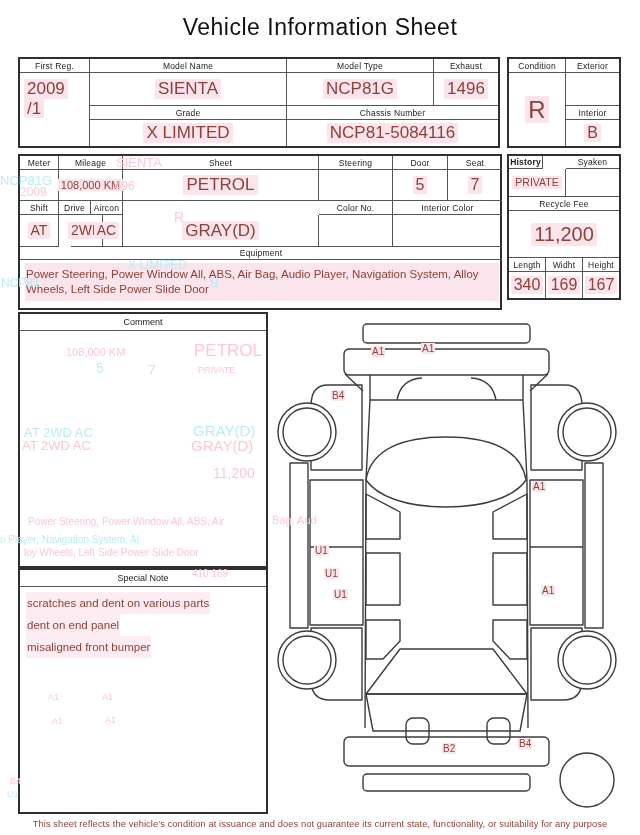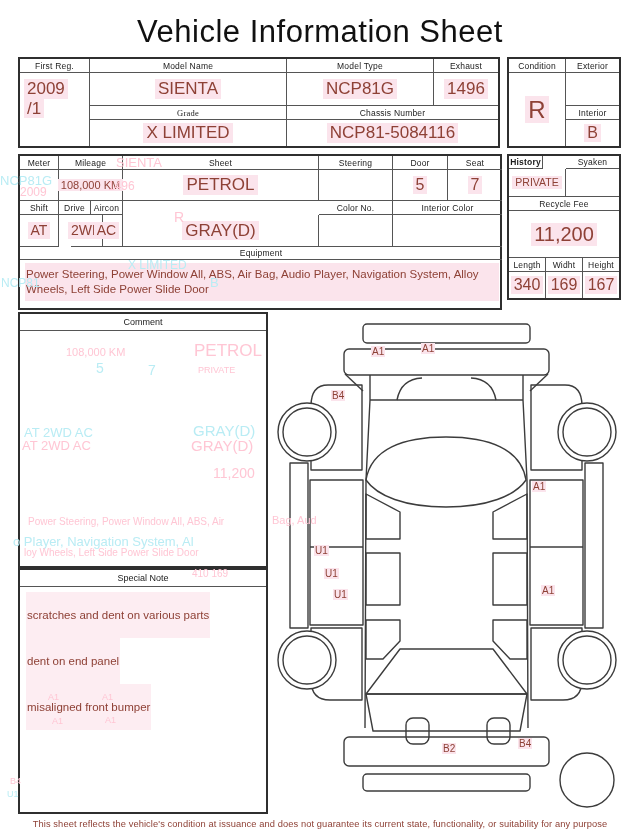--- a/index.html
+++ b/index.html
@@ -3,21 +3,21 @@
 <meta charset="utf-8">
 <style>
   html,body{margin:0;padding:0;}
   body{
     width:640px;height:835px;position:relative;background:#ffffff;
     font-family:"Liberation Sans", sans-serif;overflow:hidden;
     -webkit-font-smoothing:antialiased;
   }
   #title{
     position:absolute;left:0;top:14px;width:640px;text-align:center;
-    font-size:31px;font-weight:500;color:#111;letter-spacing:.5px;margin:0;
+    font-size:23px;font-weight:500;color:#111;letter-spacing:.5px;margin:0;
   }
   
   .box{position:absolute;border:2px solid #2f2f2f;background:transparent;box-sizing:border-box;}
   .c{position:absolute;box-sizing:border-box;overflow:visible;}
   .br{border-right:1px solid #555;}
   .bb{border-bottom:1px solid #555;}
   .hdr{
     font-size:8.5px;color:#1b1b1b;display:flex;align-items:center;justify-content:center;
     letter-spacing:.2px;white-space:nowrap;text-align:center;
   }
@@ -35,21 +35,21 @@
     position:absolute;left:0;top:104px;width:484px;height:52px;box-sizing:border-box;
     padding:3px 5px;font-size:11.5px;line-height:1.32;color:#8e4136;
   }
   #equip-text .hl{line-height:1.32;padding:4px 1px;}
   .panel-hdr{
     position:absolute;left:0;top:0;right:0;height:16px;border-bottom:1px solid #555;
     font-size:9px;color:#1b1b1b;display:flex;align-items:center;justify-content:center;
   }
   #note-lines{position:absolute;left:6px;top:22px;width:238px;
     font-size:11.5px;line-height:1.22;color:#8e4136;}
-  #note-lines span{display:block;background:#fdedf2;width:max-content;max-width:238px;padding:16px 1px;text-align:center;}
+  #note-lines span{display:block;background:#fdedf2;width:max-content;max-width:238px;padding:4px 1px;text-align:center;}
   
   #diagram{position:absolute;left:270px;top:310px;width:370px;height:505px;}
   #diagram svg{position:absolute;left:0;top:0;}
   .dlbl{
     position:absolute;font-size:10px;color:#8e4136;background:#fbe4ec;
     padding:0 1px;line-height:1.1;
   }
   
   #ghosts{position:absolute;left:0;top:0;width:640px;height:835px;pointer-events:none;z-index:40;}
   #ghosts span{position:absolute;white-space:nowrap;line-height:1;}
@@ -68,21 +68,21 @@
 <div class="box" style="left:18px;top:57px;width:482px;height:91px;">
   <div class="c hdr br bb" style="left:0;top:0;width:70px;height:14px;">First Reg.</div>
   <div id="first-reg-val" class="c val br" style="left:0;top:14px;width:70px;height:73px;">
     <span class="hl">2009</span>
     <span class="hl">/1</span>
   </div>
   <div class="c hdr br bb" style="left:70px;top:0;width:197px;height:14px;">Model Name</div>
   <div class="c val br bb fs17" style="left:70px;top:14px;width:197px;height:33px;">
       <span class="hl">SIENTA</span>
     </div>
-  <div class="c hdr br bb" style="left:70px;top:47px;width:197px;height:14px;font-family:Liberation Serif, serif;">Grade</div>
+  <div class="c hdr br bb" style="left:70px;top:47px;width:197px;height:14px;">Grade</div>
   <div class="c val br fs17" style="left:70px;top:61px;width:197px;height:26px;">
       <span class="hl">X LIMITED</span>
     </div>
   <div class="c hdr br bb" style="left:267px;top:0;width:147px;height:14px;">Model Type</div>
   <div class="c val br bb fs17" style="left:267px;top:14px;width:147px;height:33px;">
       <span class="hl">NCP81G</span>
     </div>
   <div class="c hdr bb" style="left:414px;top:0;width:64px;height:14px;">Exhaust</div>
   <div class="c val bb fs17" style="left:414px;top:14px;width:64px;height:33px;">
       <span class="hl">1496</span>
@@ -274,21 +274,21 @@
   <span class="gc" style="left:96px;top:361px;font-size:14px;">5</span>
   <span class="gc" style="left:148px;top:363px;font-size:14px;">7</span>
   <span class="gp" style="left:194px;top:342px;font-size:17px;">PETROL</span>
   <span class="gp" style="left:198px;top:366px;font-size:9px;">PRIVATE</span>
   <span class="gc" style="left:24px;top:426px;font-size:13px;">AT  2WD  AC</span>
   <span class="gp" style="left:22px;top:439px;font-size:13px;">AT  2WD  AC</span>
   <span class="gc" style="left:193px;top:423px;font-size:15px;">GRAY(D)</span>
   <span class="gp" style="left:191px;top:438px;font-size:15px;">GRAY(D)</span>
   <span class="gp" style="left:213px;top:466px;font-size:14px;">11,200</span>
   <span class="gp" style="left:28px;top:517px;font-size:10px;">Power Steering, Power Window  All, ABS, Air</span>
-  <span class="gc" style="left:0px;top:535px;font-size:13px;padding-left:13px;">o Player, Navigation System, Al</span>
+  <span class="gc" style="left:0px;top:535px;font-size:10px;">o Player, Navigation System, Al</span>
   <span class="gp" style="left:24px;top:548px;font-size:10px;">loy Wheels, Left Side Power Slide Door</span>
   <span class="gp" style="left:192px;top:569px;font-size:10px;">410  169</span>
   <span class="gp" style="left:48px;top:693px;font-size:9px;">A1</span>
   <span class="gp" style="left:102px;top:693px;font-size:9px;">A1</span>
   <span class="gp" style="left:52px;top:717px;font-size:9px;">A1</span>
   <span class="gp" style="left:105px;top:716px;font-size:9px;">A1</span>
   <span class="gp" style="left:10px;top:777px;font-size:9px;">B4</span>
   <span class="gc" style="left:7px;top:790px;font-size:9px;">U1</span>
   <span class="gp" style="left:272px;top:515px;font-size:11px;">Bag, Aud</span>
 </div>

